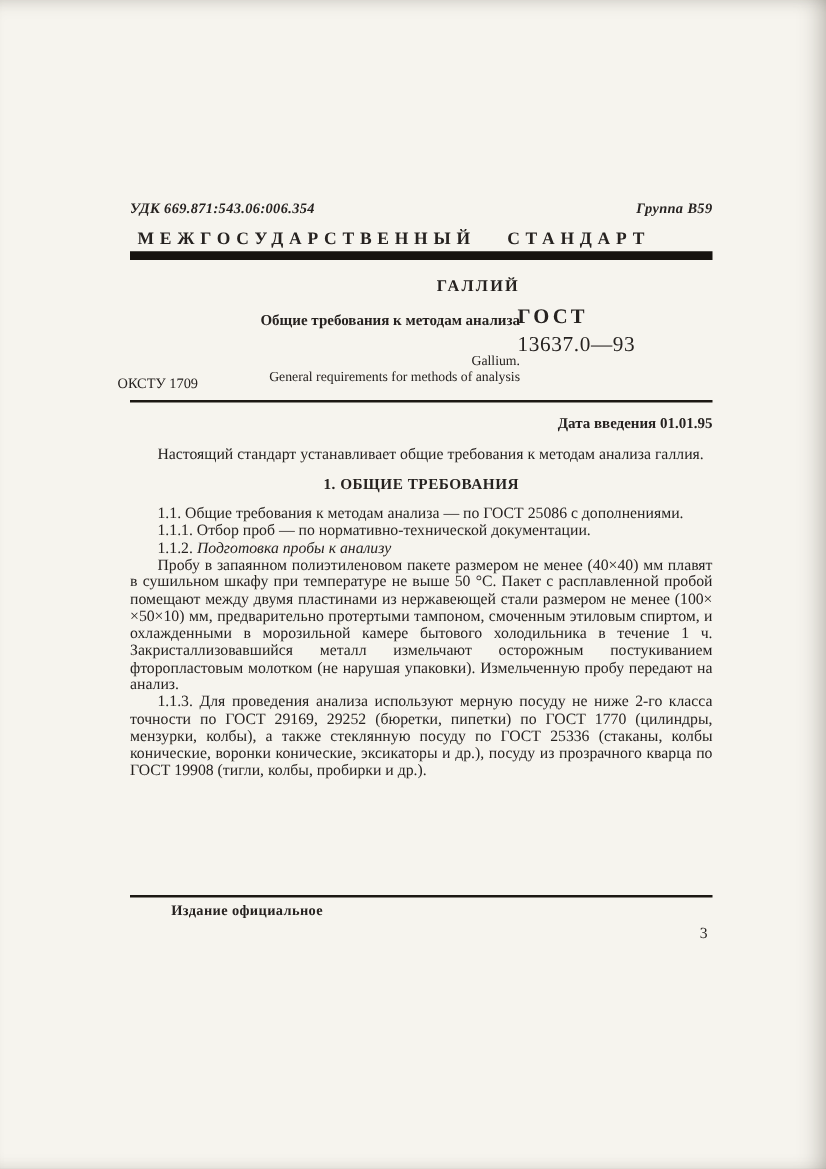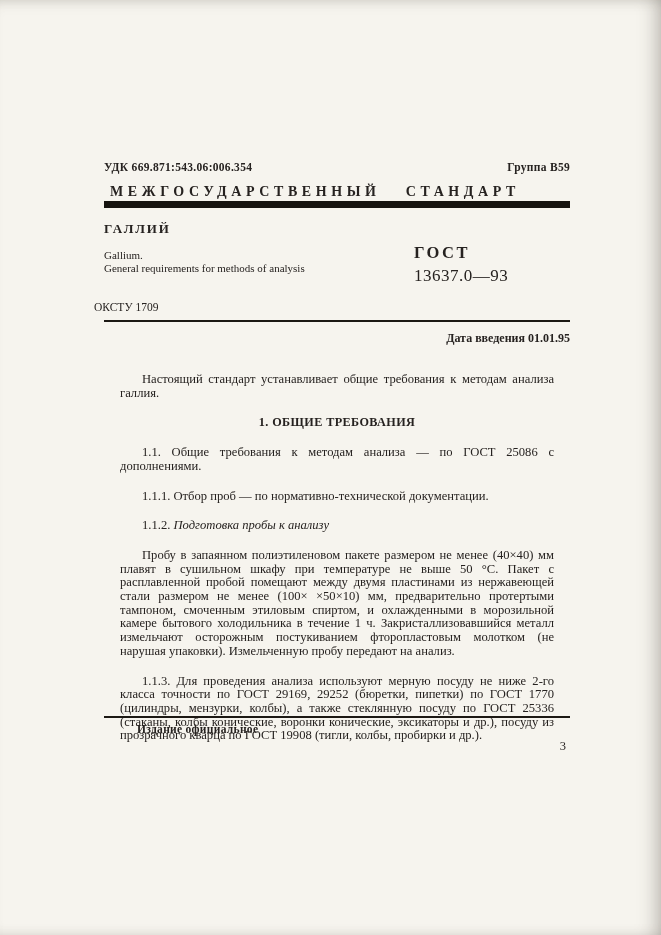--- a/index.html
+++ b/index.html
@@ -17,34 +17,34 @@
     overflow: hidden;
     box-shadow: inset -16px 0 20px -13px rgba(70,64,55,.38),
                 inset 0 12px 16px -14px rgba(70,64,55,.28),
                 inset 0 -10px 14px -12px rgba(70,64,55,.18);
   }
 
   
   .topline {
     position: absolute; left: 104px; top: 161px; width: 466px;
     display: flex; justify-content: space-between;
-    font-size: 11.5px; font-weight: bold; letter-spacing: .3px;
+    font-size: 11.5px; font-weight: bold; letter-spacing: .3px; font-style: italic;
   }
   .standard-type {
     position: absolute; left: 110px; top: 184px; width: 460px;
     font-size: 14px; font-weight: bold;
     letter-spacing: 4.6px; word-spacing: 17px; white-space: nowrap;
   }
   .thick-bar {
     position: absolute; left: 104px; top: 201px; width: 466px; height: 7px;
     background: #16130f;
   }
   .title-left {
     position: absolute; left: 104px; top: 221px; width: 312px;
-    text-align: left;
+    text-align: right;
   }
   .doc-title { font-weight: bold; font-size: 13px; letter-spacing: 1.8px; margin-bottom: 12px; }
   .doc-subtitle { font-weight: bold; font-size: 12px; margin-bottom: 19px; }
   .doc-title-en { font-size: 11px; line-height: 12.5px; }
   .doc-subtitle-en { font-size: 11px; line-height: 12.5px; }
   .gost-block {
     position: absolute; left: 414px; top: 243px; width: 156px;
     text-align: left;
   }
   .gost-label { font-weight: bold; font-size: 16.5px; letter-spacing: 2.5px; }
@@ -57,21 +57,21 @@
   .intro-date {
     position: absolute; left: 104px; top: 331px; width: 466px;
     text-align: right; font-weight: bold; font-size: 12px;
   }
 
   
   .body-text {
     position: absolute; left: 104px; top: 357px; width: 466px;
     font-size: 12.6px; line-height: 13.7px; text-align: justify;
   }
-  .body-text p { margin: 16px; text-indent: 22px; }
+  .body-text p { margin: 0; text-indent: 22px; }
   .section-heading {
     text-align: center; font-weight: bold; font-size: 12.2px;
     margin: 10px 0 10px 0; letter-spacing: .4px;
   }
   .clause-italic { font-style: italic; }
 
   
   .footer-rule {
     position: absolute; left: 104px; top: 716px; width: 466px; height: 2px;
     background: #1c1813;
@@ -94,20 +94,21 @@
     <span>УДК 669.871:543.06:006.354</span>
     <span>Группа В59</span>
   </div>
 
   <div class="standard-type">МЕЖГОСУДАРСТВЕННЫЙ СТАНДАРТ</div>
 
   <div class="thick-bar"></div>
 
   <div class="title-left">
     <div class="doc-title">ГАЛЛИЙ</div>
+    <div class="doc-subtitle">Общие требования к методам анализа</div>
     <div class="doc-title-en">Gallium.</div>
     <div class="doc-subtitle-en">General requirements for methods of analysis</div>
   </div>
 
   <div class="gost-block">
     <div class="gost-label">ГОСТ</div>
     <div class="gost-number">13637.0—93</div>
   </div>
 
   <div class="okstu">ОКСТУ 1709</div>

